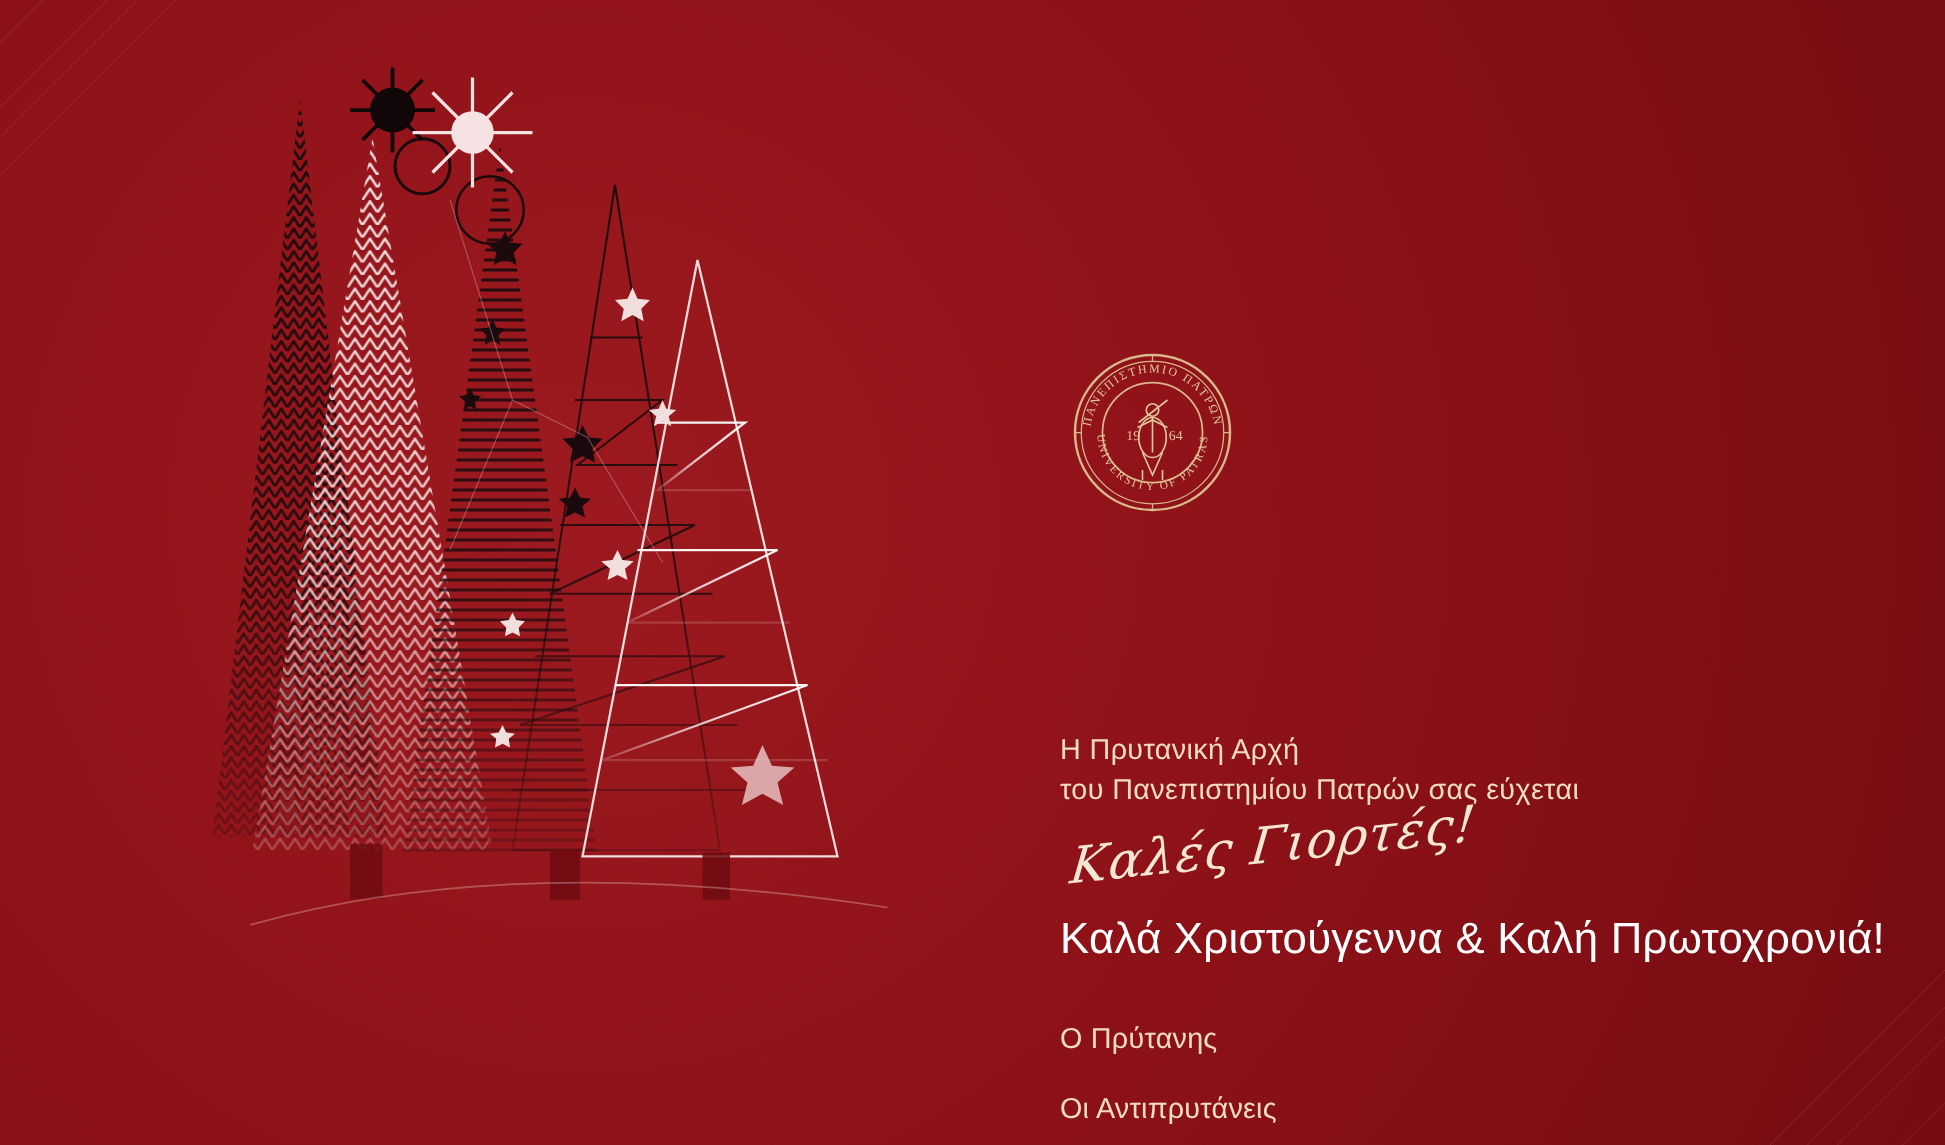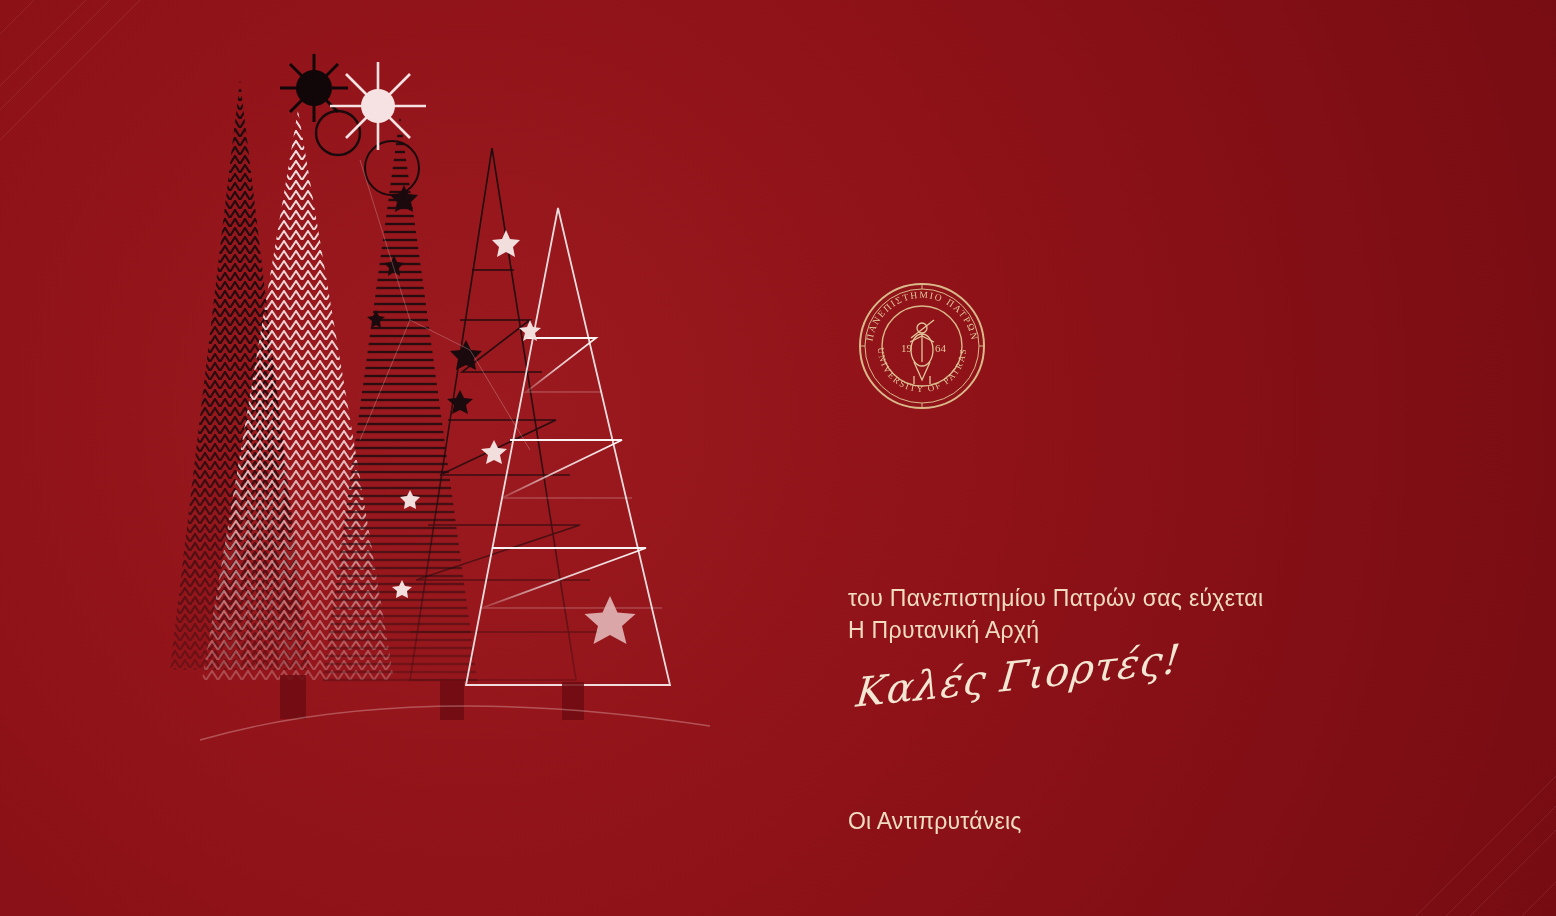--- a/index.html
+++ b/index.html
@@ -284,28 +284,30 @@
         <ellipse cx="70" cy="74" rx="11" ry="16"></ellipse>
       </g>
       <text x="49" y="76" font-family="'Liberation Serif', serif" font-size="11" fill="#e2c79b">19</text>
       <text x="83" y="76" font-family="'Liberation Serif', serif" font-size="11" fill="#e2c79b">64</text>
       <g stroke="#d9b98a" stroke-width="1">
         <path d="M70 8 L70 13 M70 127 L70 132 M8 70 L13 70 M127 70 L132 70"></path>
       </g>
     </svg>
 
     <div class="msg-block">
+      <div class="greet-line">Η Πρυτανική Αρχή</div>
       <div class="greet-line">του Πανεπιστημίου Πατρών σας εύχεται</div>
-      <div class="greet-line">Η Πρυτανική Αρχή</div>
 
       <div class="script">
         <div class="script-text">Καλές Γιορτές!</div>
       </div>
 
+      <div class="wish">Καλά Χριστούγεννα &amp; Καλή Πρωτοχρονιά!</div>
     </div>
 
     <div class="sign-block">
+      <div class="sign-line">Ο Πρύτανης</div>
       <div class="sign-gap"></div>
       <div class="sign-line">Οι Αντιπρυτάνεις</div>
 
     </div>
   </div>
 </div>
 
 </body></html>

